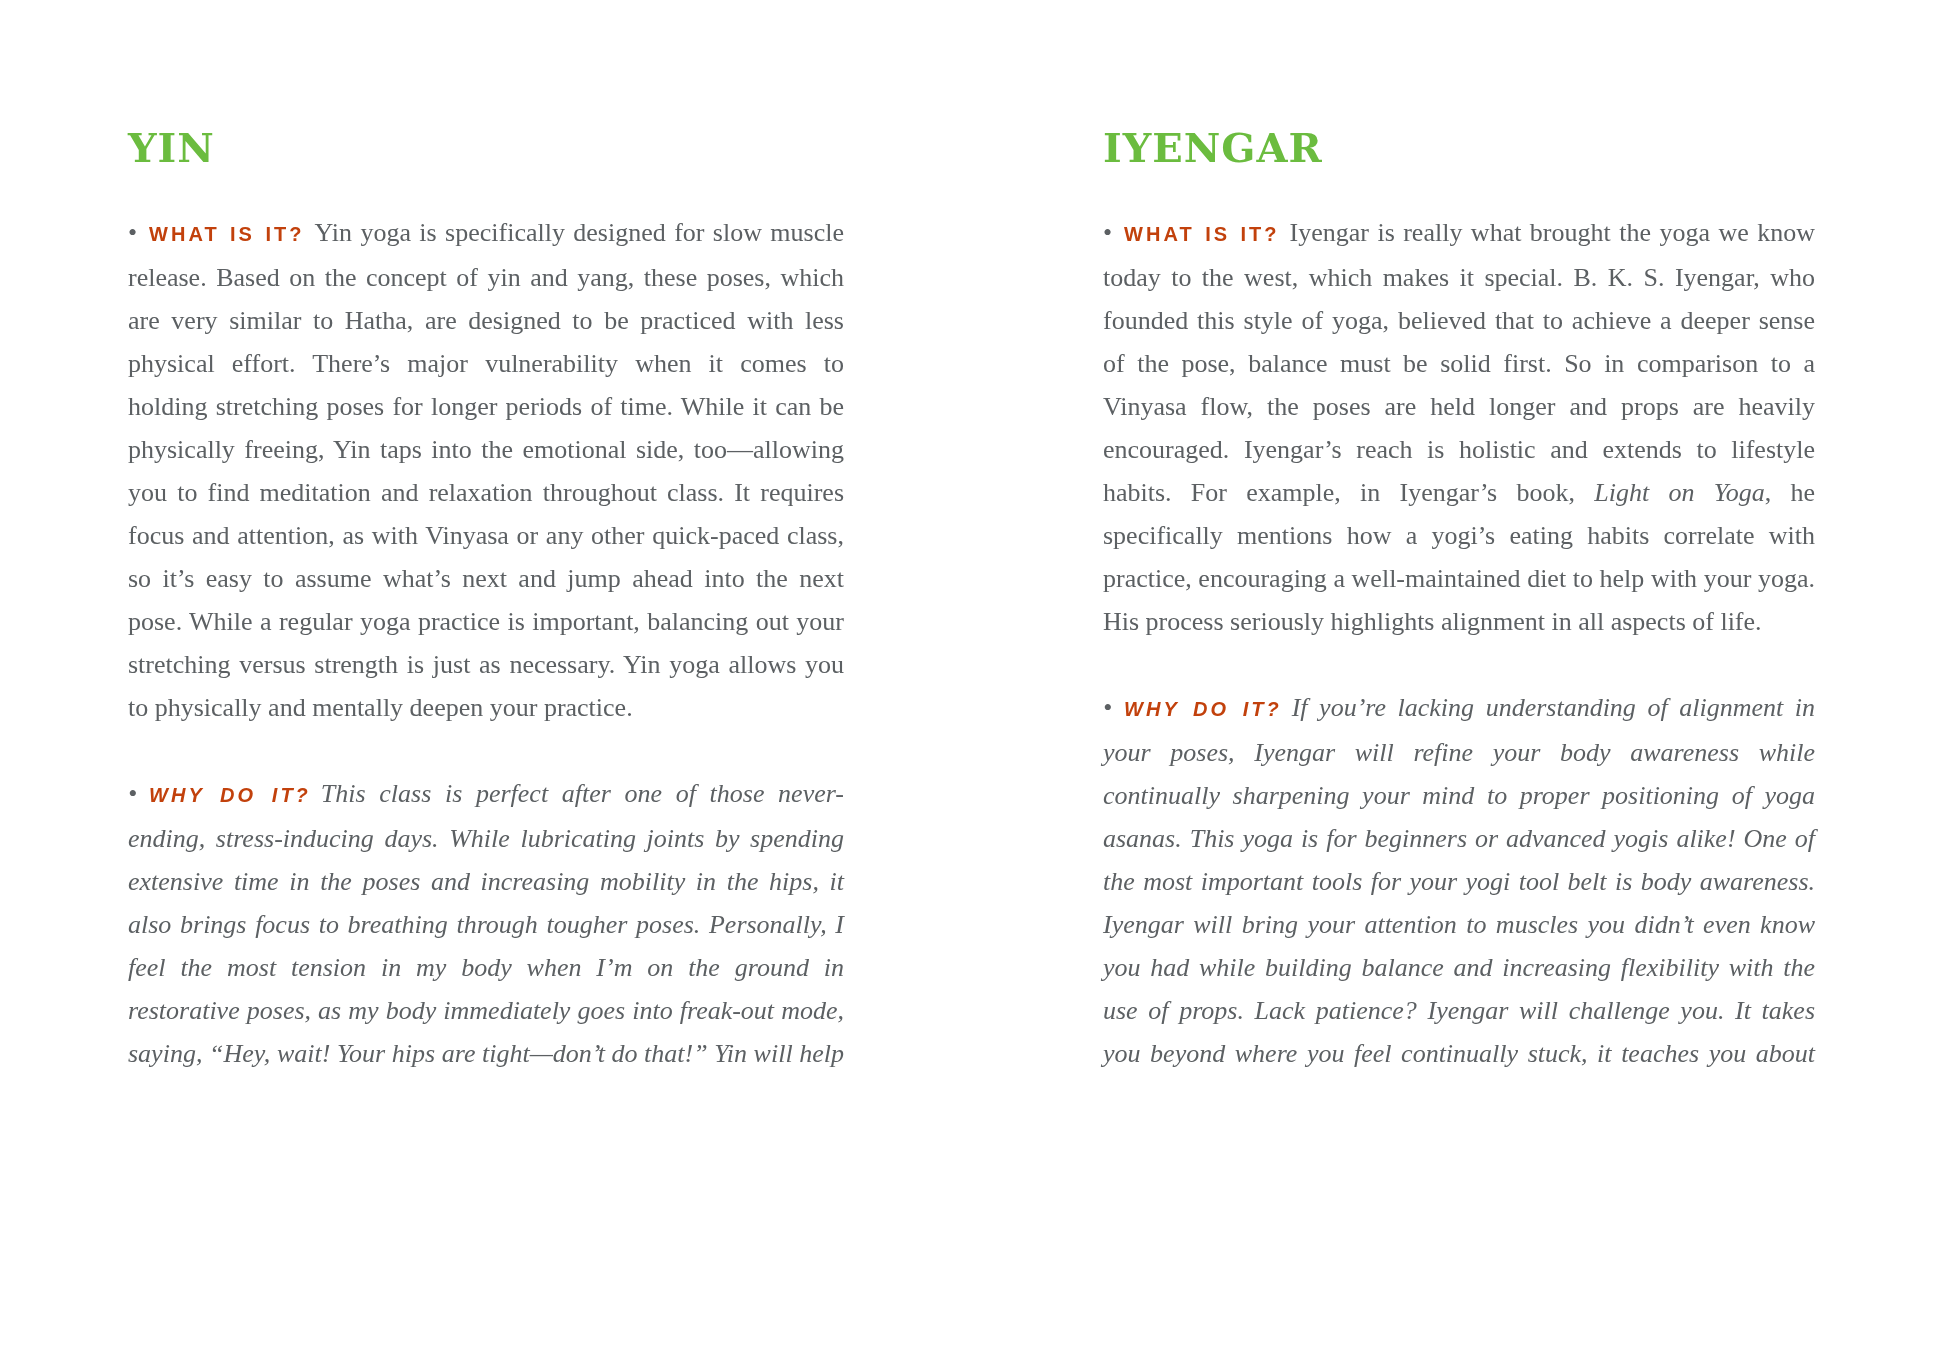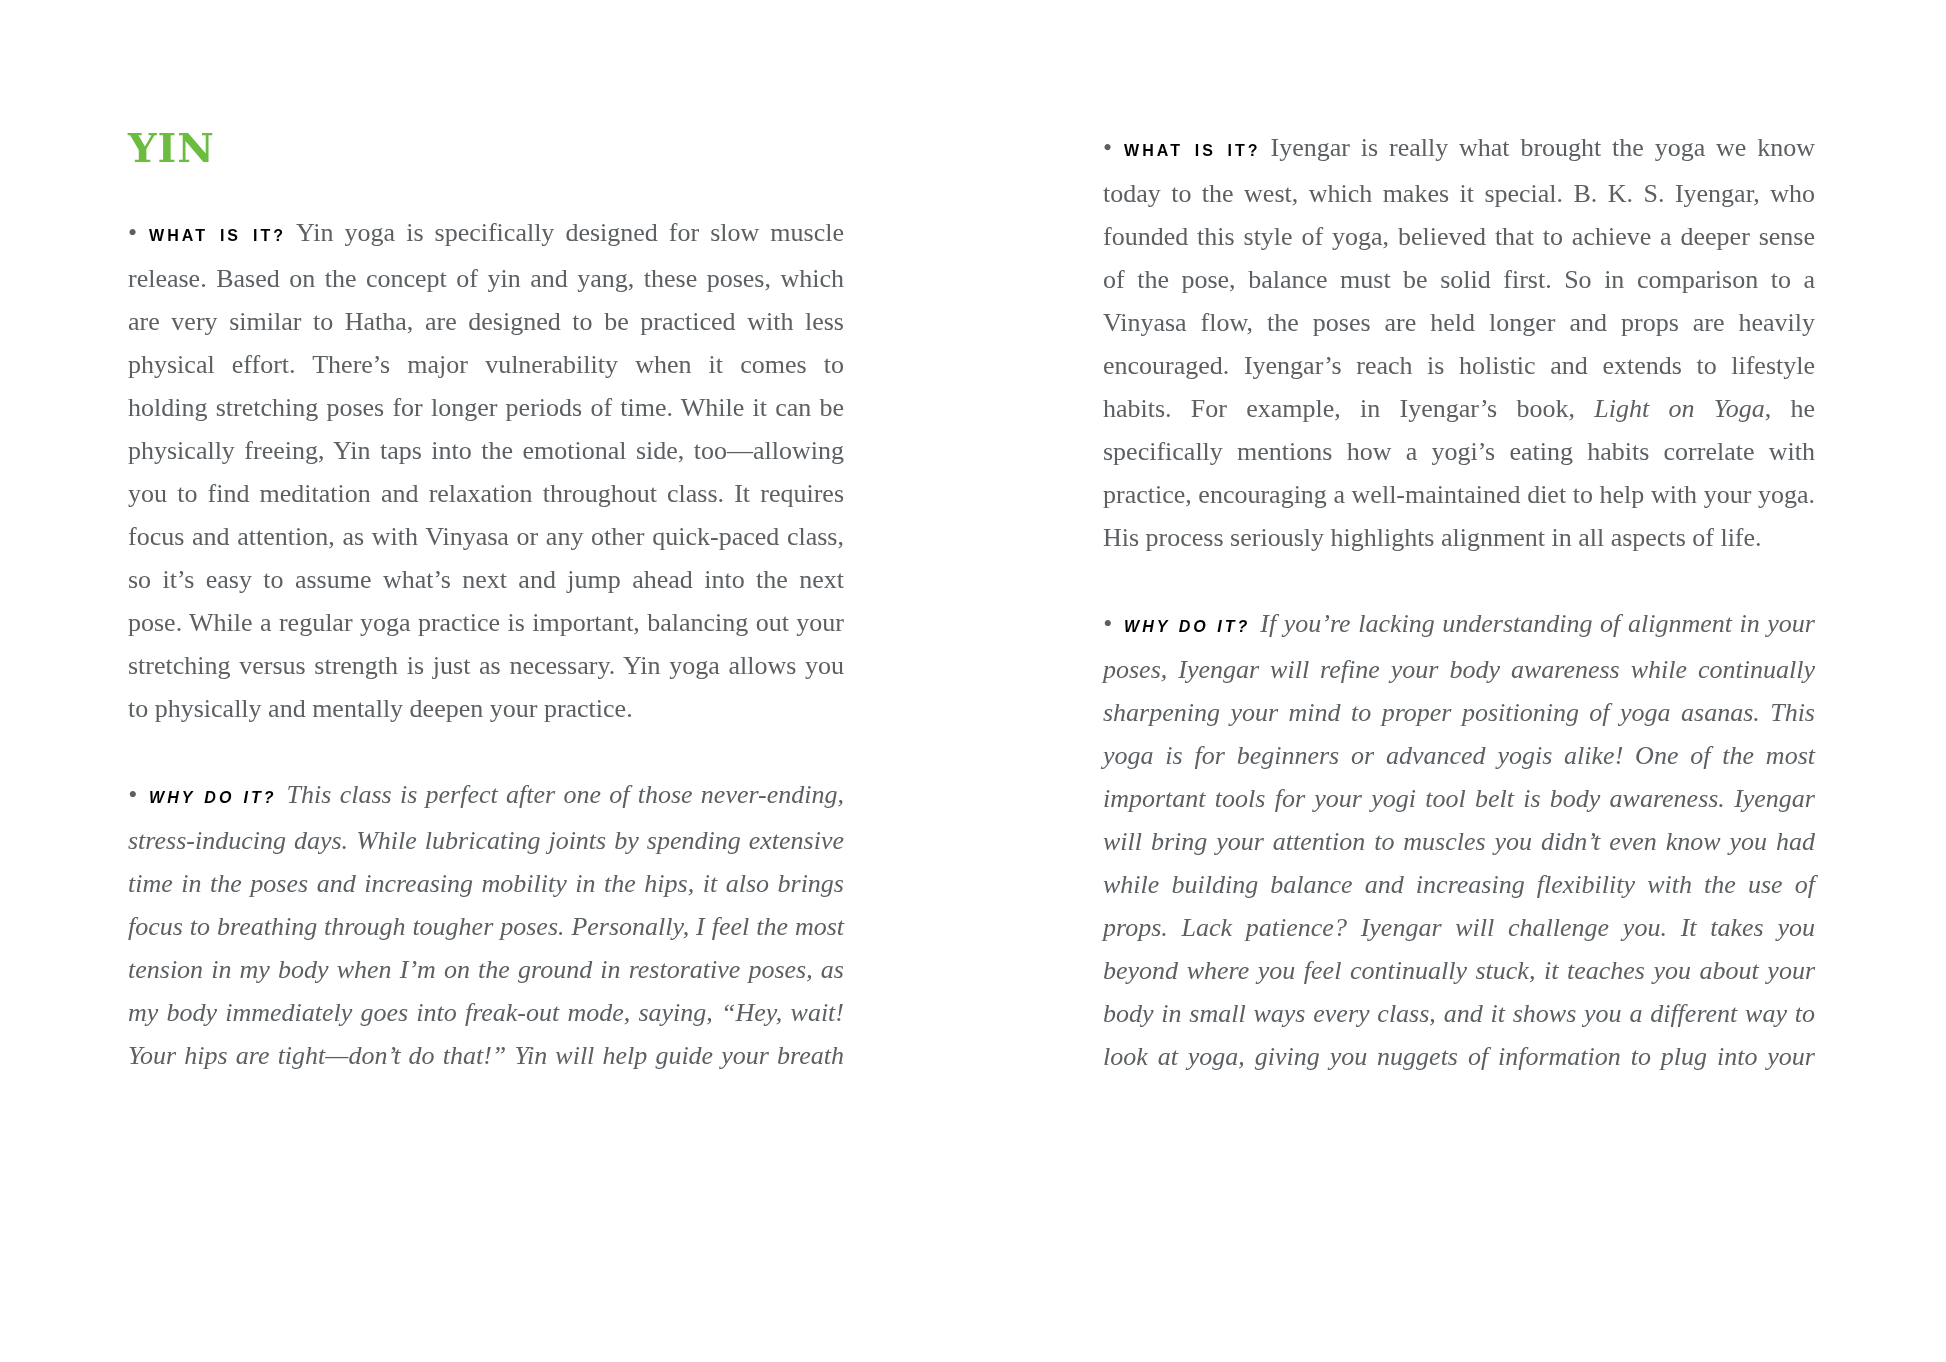--- a/index.html
+++ b/index.html
@@ -40,23 +40,23 @@
     margin: 0 0 43px 0;
   }
   p.entry:last-child { margin-bottom: 0; font-style: italic; }
   .bullet {
     color: #5c6063;
     margin-right: 12px;
   }
   .label {
     font-family: "Liberation Sans", sans-serif;
     font-weight: bold;
-    font-size: 16px;
+    font-size: 20px;
     letter-spacing: 3px;
-    color: #000000;
+    color: #c2410c;
     margin-right: 10px;
     white-space: nowrap;
   }
   .book-title { font-style: italic; }
 
   .footer-item {
     position: absolute;
     font-family: "Liberation Sans", sans-serif;
     color: #4f5456;
     margin-top: 32px;
@@ -93,20 +93,21 @@
 
   <section class="page-column left">
     <h1 class="heading">YIN</h1>
 
     <p class="entry"><span class="bullet">•</span><span class="label">WHAT IS IT?</span><span>Yin yoga is specifically designed for slow muscle release. Based on the concept of yin and yang, these poses, which are very similar to Hatha, are designed to be practiced with less physical effort. There’s major vulnerability when it comes to holding stretching poses for longer periods of time. While it can be physically freeing, Yin taps into the emotional side, too—allowing you to find meditation and relaxation throughout class. It requires focus and attention, as with Vinyasa or any other quick-paced class, so it’s easy to assume what’s next and jump ahead into the next pose. While a regular yoga practice is important, balancing out your stretching versus strength is just as necessary. Yin yoga allows you to physically and mentally deepen your practice.</span></p>
 
     <p class="entry"><span class="bullet">•</span><span class="label">WHY DO IT?</span><span>This class is perfect after one of those never-ending, stress-inducing days. While lubricating joints by spending extensive time in the poses and increasing mobility in the hips, it also brings focus to breathing through tougher poses. Personally, I feel the most tension in my body when I’m on the ground in restorative poses, as my body immediately goes into freak-out mode, saying, “Hey, wait! Your hips are tight—don’t do that!” Yin will help guide your breath to parts of the body that need to find this release, all while increasing your ability to relax. There’s an element of vulnerability when it comes to the lengthy time in these poses, which is an added element of challenge.</span></p>
   </section>
 
   <section class="page-column right">
+    <h1 class="heading">IYENGAR</h1>
 
     <p class="entry"><span class="bullet">•</span><span class="label">WHAT IS IT?</span><span>Iyengar is really what brought the yoga we know today to the west, which makes it special. B. K. S. Iyengar, who founded this style of yoga, believed that to achieve a deeper sense of the pose, balance must be solid first. So in comparison to a Vinyasa flow, the poses are held longer and props are heavily encouraged. Iyengar’s reach is holistic and extends to lifestyle habits. For example, in Iyengar’s book, </span><i class="book-title">Light on Yoga</i><span>, he specifically mentions how a yogi’s eating habits correlate with practice, encouraging a well-maintained diet to help with your yoga. His process seriously highlights alignment in all aspects of life.</span></p>
 
     <p class="entry"><span class="bullet">•</span><span class="label">WHY DO IT?</span><span>If you’re lacking understanding of alignment in your poses, Iyengar will refine your body awareness while continually sharpening your mind to proper positioning of yoga asanas. This yoga is for beginners or advanced yogis alike! One of the most important tools for your yogi tool belt is body awareness. Iyengar will bring your attention to muscles you didn’t even know you had while building balance and increasing flexibility with the use of props. Lack patience? Iyengar will challenge you. It takes you beyond where you feel continually stuck, it teaches you about your body in small ways every class, and it shows you a different way to look at yoga, giving you nuggets of information to plug into your practice.</span></p>
   </section>
 
   <div class="footer-item page-number left-num">20</div>
   <div class="footer-item running-title left-title">A LITTLE BIT OF YOGA</div>
   <div class="footer-item running-title right-title">what yoga is right for me?</div>
   <div class="footer-item page-number right-num">32</div>

